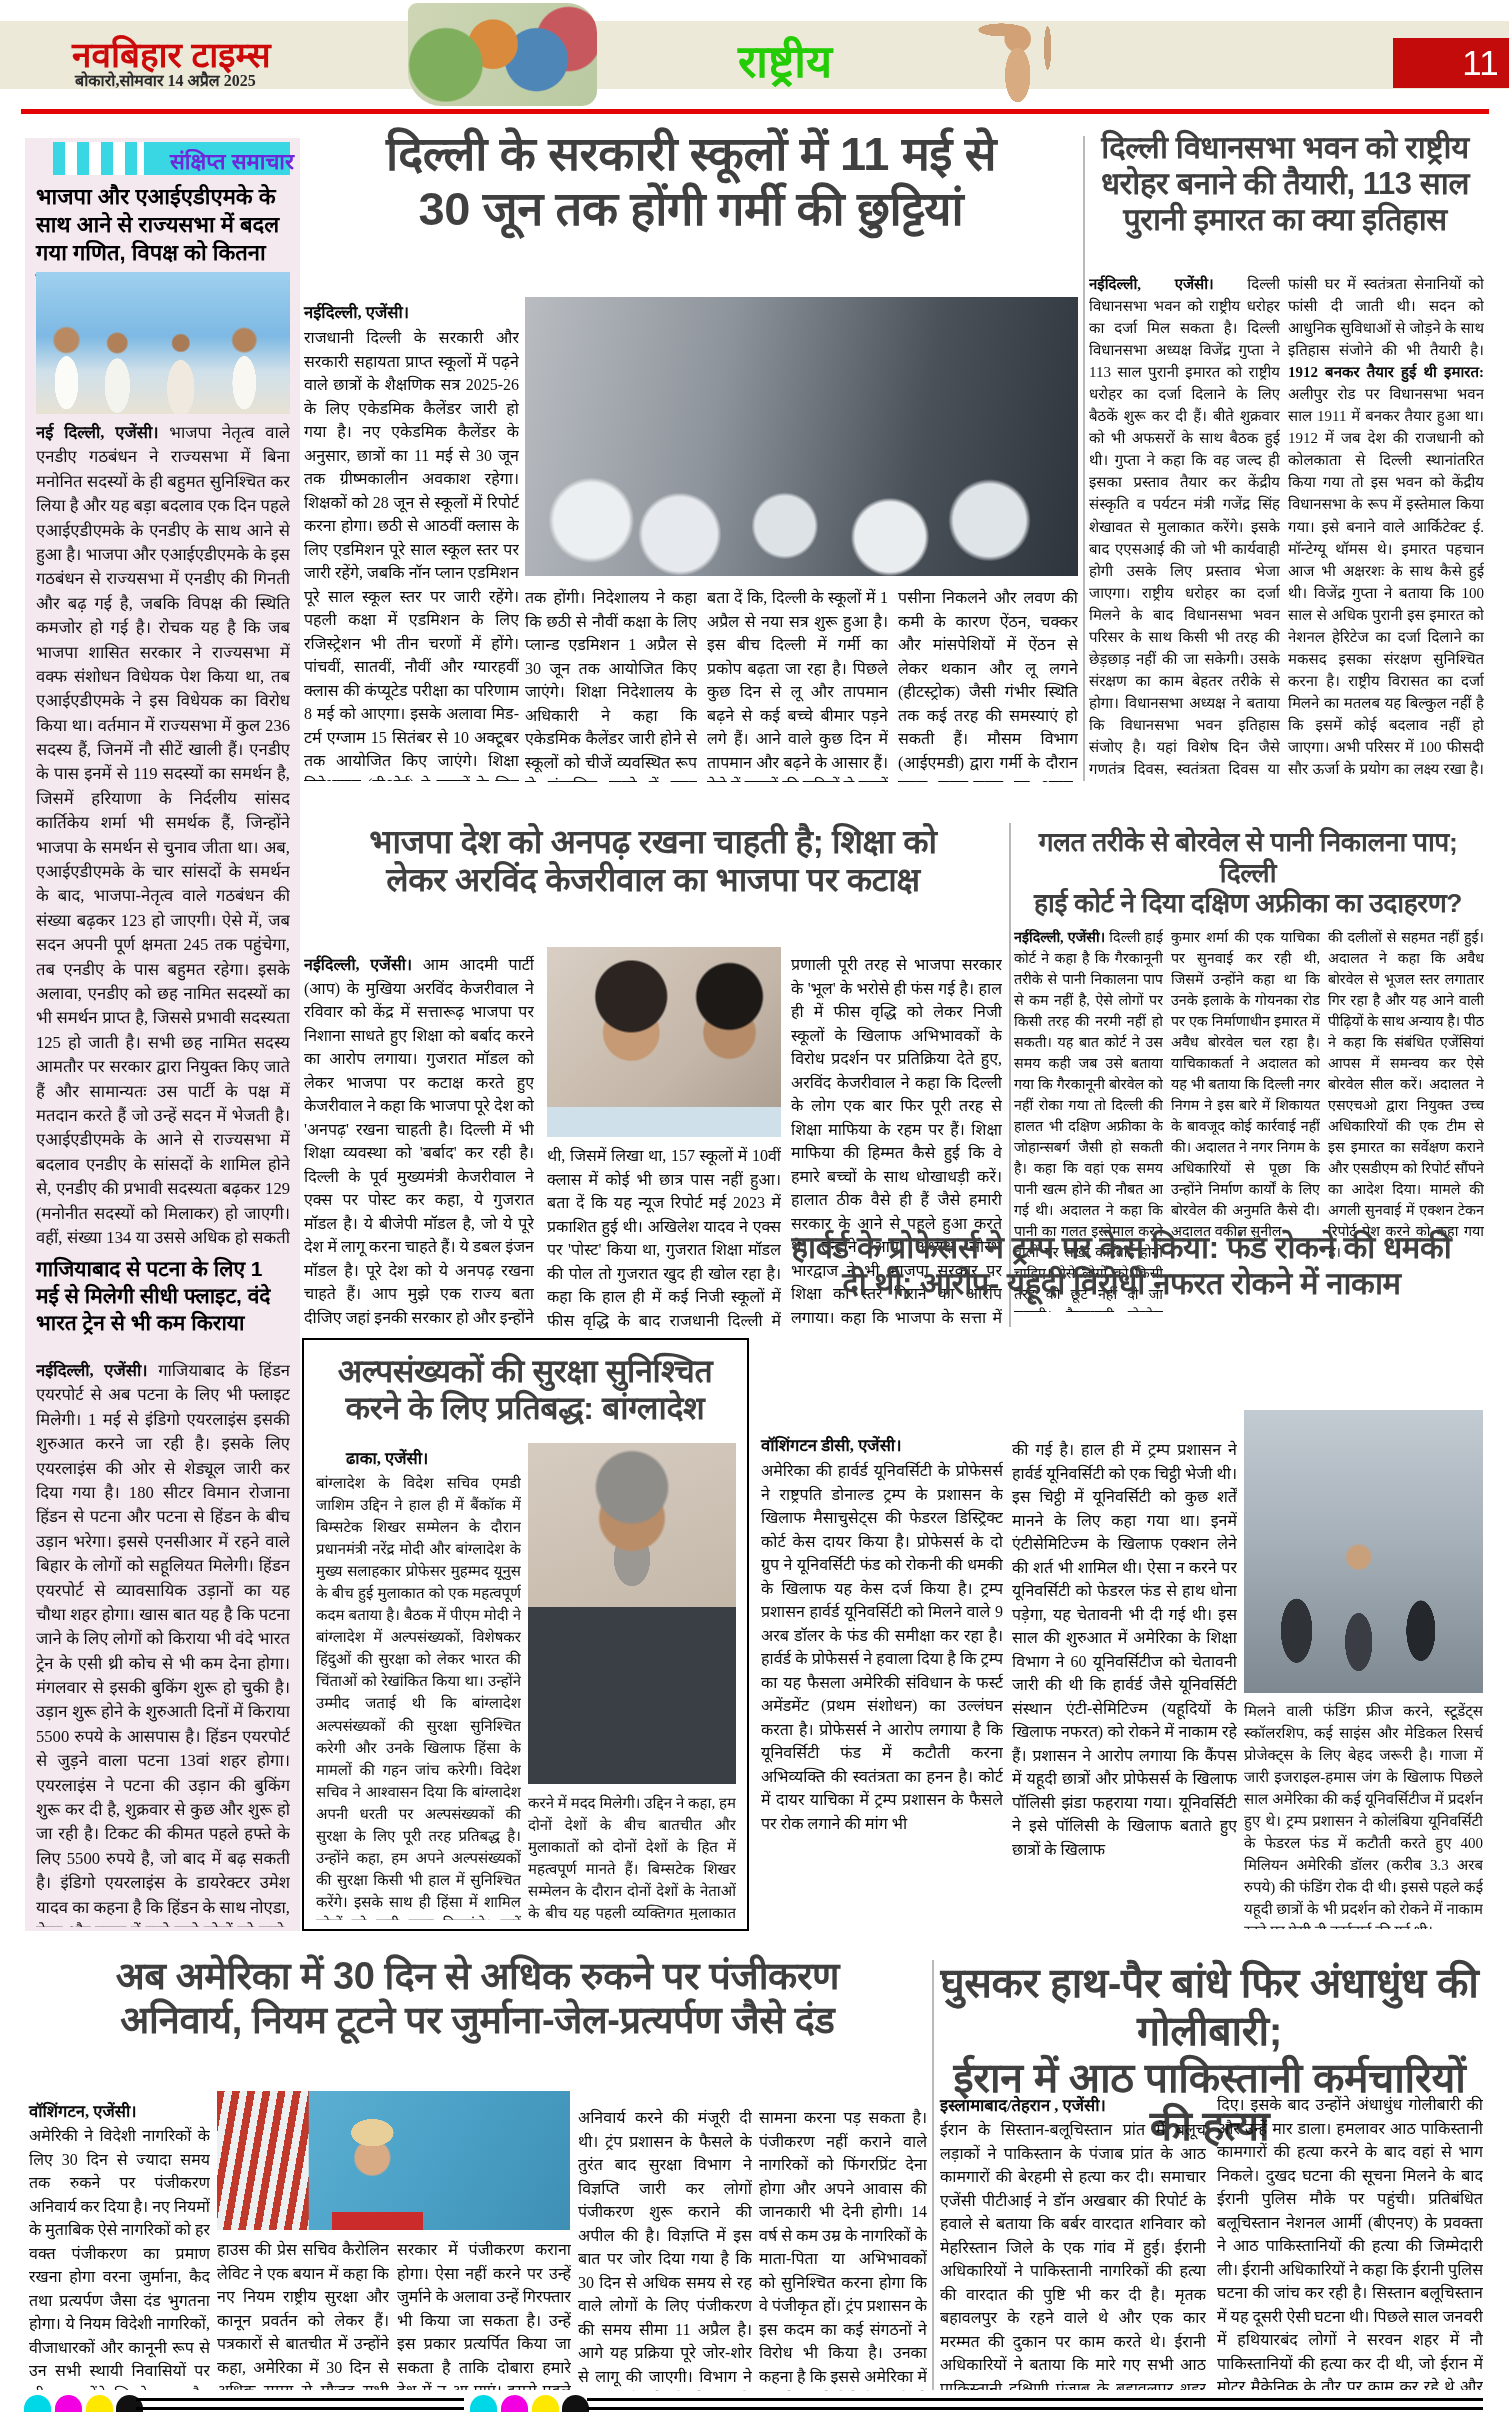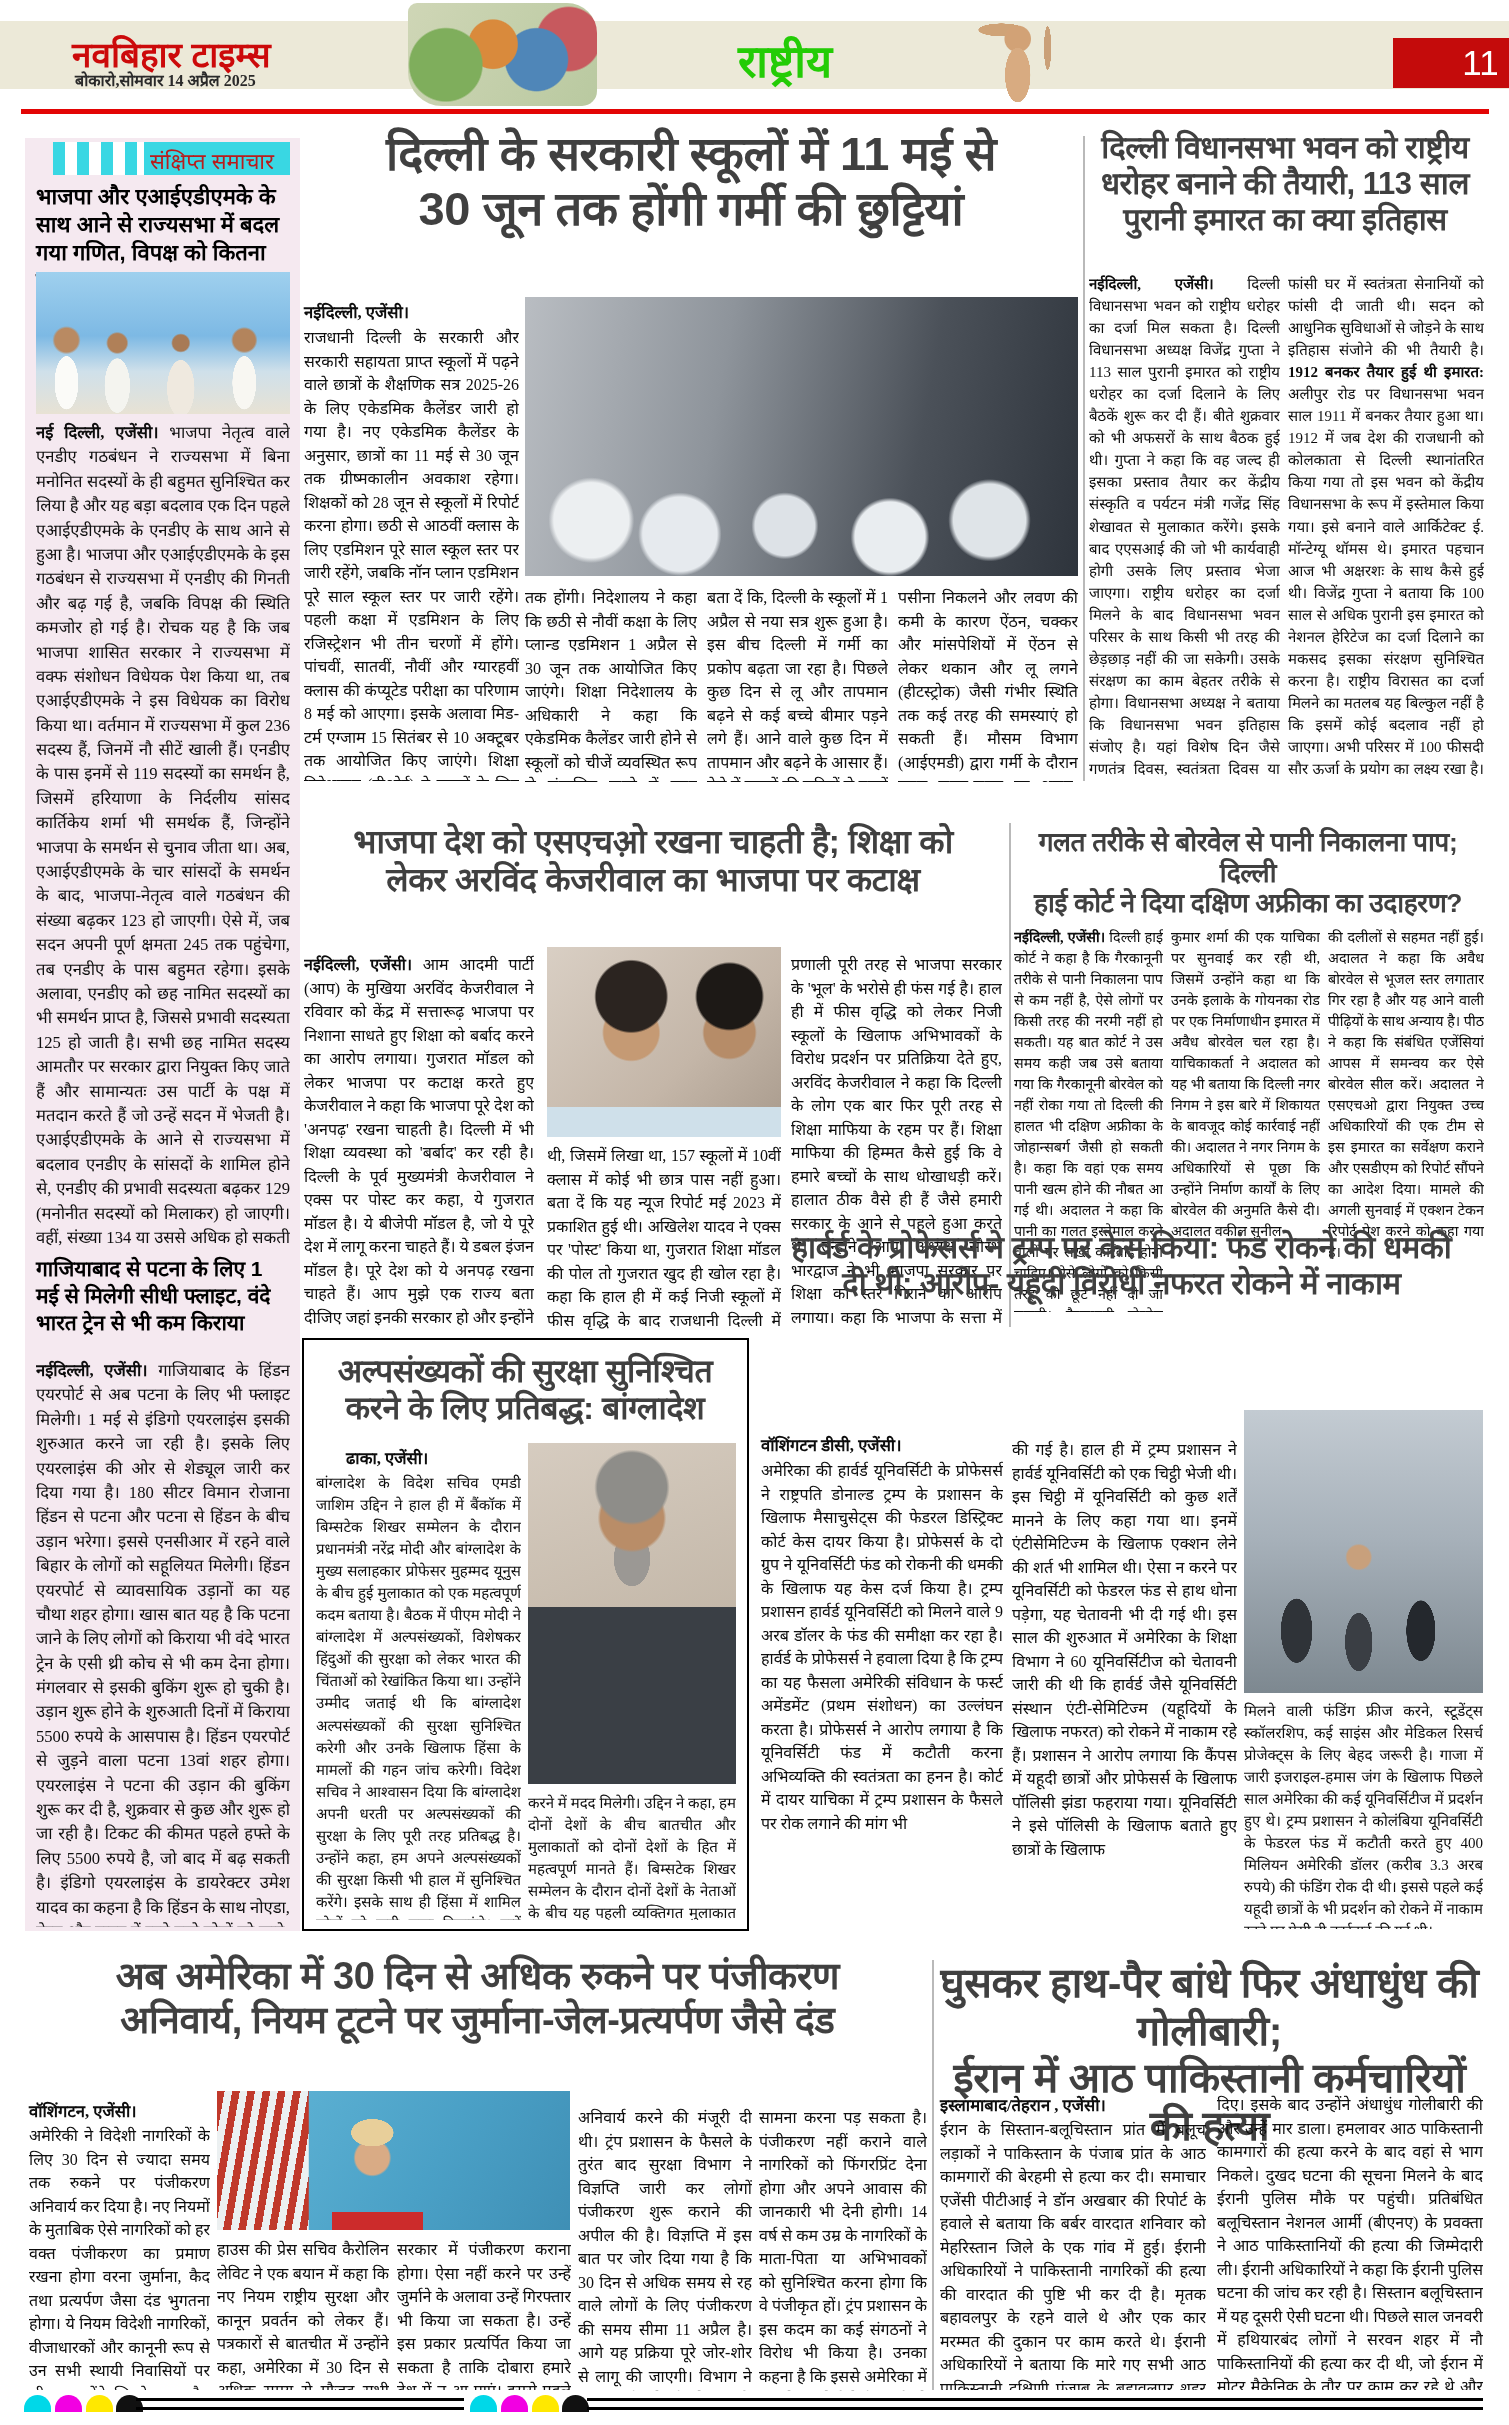--- a/index.html
+++ b/index.html
@@ -50,22 +50,22 @@
               font-family:'Liberation Sans','DejaVu Sans',sans-serif;font-weight:400;font-size:35px;
               display:flex;align-items:center;justify-content:center;padding-left:48px;">11</div>
 
   <div class="abs" style="left:21px;top:109px;width:1468px;height:5.3px;background:#e30505;"></div>
 
   <div class="abs" style="left:25px;top:138px;width:275px;height:1793px;background:#f5e9f0;"></div>
 
   <div class="abs" style="left:53px;top:142px;width:237px;height:33px;background:#39d7e3;">
     <div class="abs" style="left:0;top:0;width:91px;height:33px;
                 background:repeating-linear-gradient(90deg,#39d7e3 0 12px,#ffffff 12px 24px);"></div>
-    <div class="abs" style="left:88px;top:3px;width:142px;text-align:center;font-family:'Liberation Sans','DejaVu Sans',sans-serif;
-                font-weight:400;font-size:22px;color:#b91c1c;">संक्षिप्त समाचार</div>
+    <div class="abs" style="left:108px;top:3px;width:142px;text-align:center;font-family:'Liberation Sans','DejaVu Sans',sans-serif;
+                font-weight:700;font-size:22px;color:#6d28d9;">संक्षिप्त समाचार</div>
   </div>
 
   <div class="abs" style="left:36px;top:183px;width:254px;font-family:'Liberation Sans','DejaVu Sans',sans-serif;
               font-weight:800;font-size:22px;line-height:1.28;color:#000;
               border-bottom:2.3px dotted #444;padding-bottom:6px;">भाजपा और एआईएडीएमके के साथ आने से राज्यसभा में बदल गया गणित, विपक्ष को कितना घाटा</div>
 
   <div class="abs photo" style="left:36px;top:272px;width:254px;height:142px;
               background:
                 radial-gradient(ellipse 19.6px 44px at 12% 78%, #fbfbf8 0 60%, transparent 61%),
                 radial-gradient(ellipse 21px 45px at 32% 80%, #f4f4ef 0 60%, transparent 61%),
@@ -119,21 +119,21 @@
   <div class="abs body-text" style="left:1089px;top:273px;width:191px;height:508px;font-size:15px;">
     <span class="byline">नईदिल्ली, एजेंसी।</span> 
     <span>दिल्ली विधानसभा भवन को राष्ट्रीय धरोहर का दर्जा मिल सकता है। दिल्ली विधानसभा अध्यक्ष विजेंद्र गुप्ता ने 113 साल पुरानी इमारत को राष्ट्रीय धरोहर का दर्जा दिलाने के लिए बैठकें शुरू कर दी हैं। बीते शुक्रवार को भी अफसरों के साथ बैठक हुई थी। गुप्ता ने कहा कि वह जल्द ही इसका प्रस्ताव तैयार कर केंद्रीय संस्कृति व पर्यटन मंत्री गजेंद्र सिंह शेखावत से मुलाकात करेंगे। इसके बाद एएसआई की जो भी कार्यवाही होगी उसके लिए प्रस्ताव भेजा जाएगा। राष्ट्रीय धरोहर का दर्जा मिलने के बाद विधानसभा भवन परिसर के साथ किसी भी तरह की छेड़छाड़ नहीं की जा सकेगी। उसके संरक्षण का काम बेहतर तरीके से होगा। विधानसभा अध्यक्ष ने बताया कि विधानसभा भवन इतिहास संजोए है। यहां विशेष दिन जैसे गणतंत्र दिवस, स्वतंत्रता दिवस या फिर समारोह में एक-दो दिन आम लोगों के विजिट के लिए खुला रहेगा। दिल्ली विधानसभा परिसर में एक फांसी घर मिला है। 2016 में सुरंग का पता लगने के बाद फांसी घर की भी बात सामने आई थी।</span>
   </div>
   <div class="abs body-text" style="left:1288px;top:273px;width:196px;height:508px;font-size:15px;">
     <span>फांसी घर में स्वतंत्रता सेनानियों को फांसी दी जाती थी। सदन को आधुनिक सुविधाओं से जोड़ने के साथ इतिहास संजोने की भी तैयारी है।</span>
     <span class="byline">1912 बनकर तैयार हुई थी इमारत:</span> 
     <span>अलीपुर रोड पर विधानसभा भवन साल 1911 में बनकर तैयार हुआ था। 1912 में जब देश की राजधानी को कोलकाता से दिल्ली स्थानांतरित किया गया तो इस भवन को केंद्रीय विधानसभा के रूप में इस्तेमाल किया गया। इसे बनाने वाले आर्किटेक्ट ई. मॉन्टेग्यू थॉमस थे। इमारत पहचान आज भी अक्षरशः के साथ कैसे हुई थी। विजेंद्र गुप्ता ने बताया कि 100 साल से अधिक पुरानी इस इमारत को नेशनल हेरिटेज का दर्जा दिलाने का मकसद इसका संरक्षण सुनिश्चित करना है। राष्ट्रीय विरासत का दर्जा मिलने का मतलब यह बिल्कुल नहीं है कि इसमें कोई बदलाव नहीं हो जाएगा। अभी परिसर में 100 फीसदी सौर ऊर्जा के प्रयोग का लक्ष्य रखा है। सदन को आधुनिक सुविधाओं से भी लैस किया जाएगा।</span>
   </div>
 
-  <div class="abs hl" style="left:302px;top:823px;width:702px;font-size:33px;">भाजपा देश को एसएचओ़ रखना चाहती है; शिक्षा को
+  <div class="abs hl" style="left:302px;top:823px;width:702px;font-size:33px;">भाजपा देश को अनपढ़ रखना चाहती है; शिक्षा को
 लेकर अरविंद केजरीवाल का भाजपा पर कटाक्ष</div>
 
   <div class="abs body-text" style="left:304px;top:953px;width:230px;height:377px;">
     <span class="byline">नईदिल्ली, एजेंसी।</span> 
     <span>आम आदमी पार्टी (आप) के मुखिया अरविंद केजरीवाल ने रविवार को केंद्र में सत्तारूढ़ भाजपा पर निशाना साधते हुए शिक्षा को बर्बाद करने का आरोप लगाया। गुजरात मॉडल को लेकर भाजपा पर कटाक्ष करते हुए केजरीवाल ने कहा कि भाजपा पूरे देश को 'अनपढ़' रखना चाहती है। दिल्ली में भी शिक्षा व्यवस्था को 'बर्बाद' कर रही है। दिल्ली के पूर्व मुख्यमंत्री केजरीवाल ने एक्स पर पोस्ट कर कहा, ये गुजरात मॉडल है। ये बीजेपी मॉडल है, जो ये पूरे देश में लागू करना चाहते हैं। ये डबल इंजन मॉडल है। पूरे देश को ये अनपढ़ रखना चाहते हैं। आप मुझे एक राज्य बता दीजिए जहां इनकी सरकार हो और इन्होंने वहां शिक्षा का कबाड़ा ना किया हो। इसी मॉडल के तहत ये अब दिल्ली की शिक्षा व्यवस्था को भी ध्वस्त करने में लगे हैं। केजरीवाल समाजवादी पार्टी (सपा) प्रमुख अखिलेश यादव द्वारा शेयर की गई एक पोस्ट पर प्रतिक्रिया दे रहे थे, जिसमें एक न्यूज रिपोर्ट</span>
   </div>
 
   <div class="abs photo" style="left:547px;top:947px;width:234px;height:190px;
               background:
                 radial-gradient(circle at 36% 26%, #2b2420 0 17%, transparent 18%),

